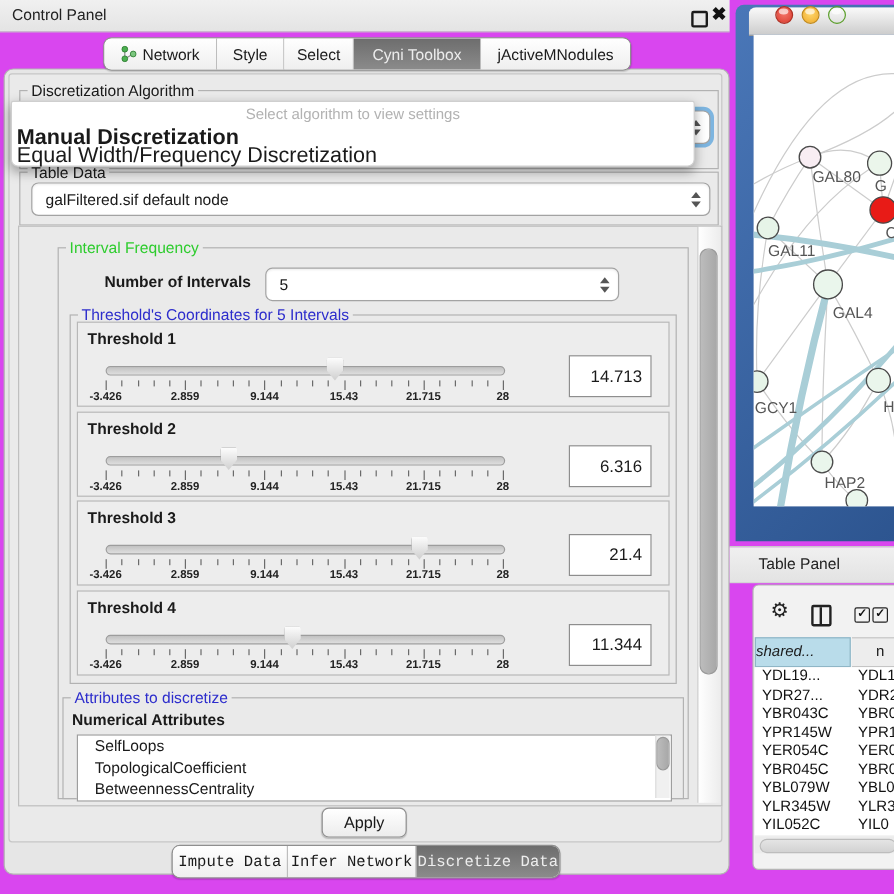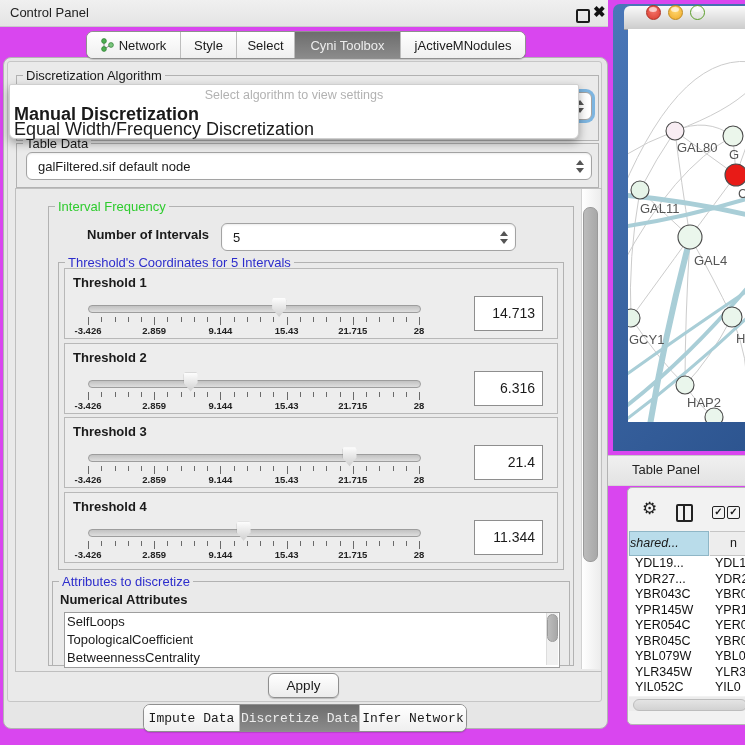--- a/index.html
+++ b/index.html
@@ -54,21 +54,21 @@
   .th-thumb{position:absolute;top:29px;width:14px;height:19px;
             background:linear-gradient(#fdfdfd,#cfcfcf);
             clip-path:polygon(8% 0,92% 0,100% 12%,100% 55%,50% 100%,0 55%,0 12%);
             filter:drop-shadow(0 0 1px #777);}
   .tick{position:absolute;width:1px;background:#6a6a6a;}
   .tick-lbl{position:absolute;top:56px;transform:translateX(-50%);font-size:9.5px;font-weight:700;color:#222;}
   .th-val{position:absolute;left:409px;top:27px;width:60px;height:33px;background:#fff;
           border:1px solid #8e8e8e;font-size:14px;text-align:right;line-height:33px;padding-right:7px;}
   
   .listbox{background:#fff;border:1px solid #9e9e9e;overflow:hidden;}
-  .list-item{font-size:13px;height:18px;line-height:18px;padding-left:2px;white-space:nowrap;}
+  .list-item{font-size:13px;height:18px;line-height:18px;padding-left:14px;white-space:nowrap;}
   
   .push-btn{border:1px solid #8f8f8f;border-radius:6px;background:linear-gradient(#ffffff,#ececec);
             font-size:13.5px;display:flex;align-items:center;justify-content:center;
             box-shadow:0 1px 1px rgba(0,0,0,.2);}
   
   .net-frame{left:613px;top:4px;width:132px;height:447px;background:linear-gradient(135deg,#4a77b8,#2d5590);
              border-radius:7px 0 0 0;}
   .net-titlebar{left:624px;top:6px;width:121px;height:23px;background:linear-gradient(#fafafa,#cccccc);
                 border-radius:6px 0 0 0;border-bottom:1px solid #9a9a9a;}
   .tl{position:absolute;top:5px;width:13px;height:13px;border-radius:50%;}
@@ -342,25 +342,25 @@
   <div class="abs" style="left:546px;top:613px;width:11px;height:52px;background:#f0f0f0;border-left:1px solid #ddd;"></div>
   <div class="abs vsb-thumb" style="left:547px;top:614px;width:9px;height:26px;"></div>
 
   <div class="abs push-btn" style="left:268px;top:673px;width:69px;height:23px;">
     <span>Apply</span>
   </div>
   <div class="abs seg-bar" style="left:143px;top:704px;width:322px;font-family:Liberation Mono, monospace;">
     <div class="seg" style="width:95px;">
         <span>Impute Data</span>
       </div>
+    <div class="seg" style="width:106px;">
+        <span>Infer Network</span>
+      </div>
     <div class="seg sel" style="width:119px;">
         <span>Discretize Data</span>
-      </div>
-    <div class="seg" style="width:106px;">
-        <span>Infer Network</span>
       </div>
   </div>
 
   <div class="abs net-frame"></div>
   <div class="abs net-titlebar"></div>
   <div class="abs tl red" style="left:646px;"></div>
   <div class="abs tl yel" style="left:668px;"></div>
   <div class="abs tl grn" style="left:690px;"></div>
   <div class="abs net-canvas">
     <svg width="117" height="393" viewBox="0 0 117 393">

